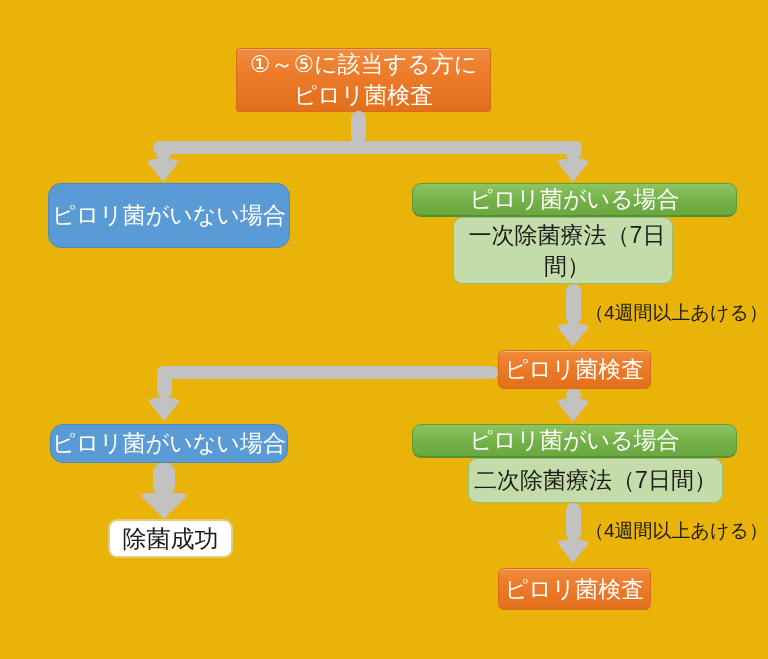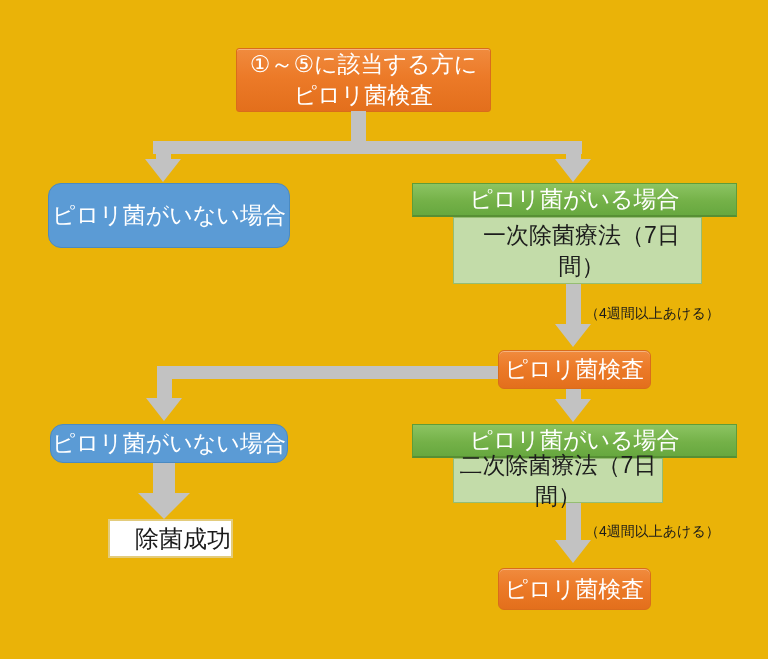--- a/index.html
+++ b/index.html
@@ -1,20 +1,20 @@
 <!DOCTYPE html>
 <html><head>
 <meta charset="utf-8">
 <style>
   html,body{margin:0;padding:0;background:#ffffff;}
   #canvas{
     position:relative;width:768px;height:659px;background:#eab308;overflow:hidden;
     font-family:"Liberation Sans","DejaVu Sans",sans-serif;
   }
-  .abs{position:absolute;box-sizing:border-box;}
+  .abs{position:absolute;box-sizing:border-box;border-radius:9px;}
   .box{
     display:flex;flex-direction:column;align-items:center;justify-content:center;
     text-align:center;
   }
   .orange{
     background:linear-gradient(180deg,#f08b3e 0%,#ec7a28 45%,#e36f1c 100%);
     border:1px solid #d96c1c;color:#ffffff;border-radius:3px;
     box-shadow:inset 0 1px 0 rgba(255,255,255,.35);
   }
   .orange.pill{border-radius:6px;}
@@ -29,21 +29,21 @@
     background:#c3dca9;border:1px solid #95bd73;color:#1c1c1c;
   }
   .white-gold{
     background:#ffffff;border:2px solid #e3cc7d;color:#1a1a1a;
   }
   .conn{background:#c2c2c2;}
   .ah{width:0;height:0;border-left:18px solid transparent;border-right:18px solid transparent;border-top:23px solid #c2c2c2;}
   .ah-big{width:0;height:0;border-left:26px solid transparent;border-right:26px solid transparent;border-top:26px solid #c2c2c2;}
   .t23{font-size:23px;line-height:31px;}
   .t24{font-size:24px;line-height:30px;}
-  .note{font-size:14px;line-height:22px;color:#1a1a1a;white-space:nowrap;}
+  .note{font-size:19px;line-height:22px;color:#1a1a1a;white-space:nowrap;}
 </style>
 </head>
 <body>
 
 <div id="canvas">
 
   <div class="abs box orange t23" style="left:236px;top:48px;width:255px;height:64px;">
     <span>①～⑤に該当する方に</span>
     <span>ピロリ菌検査</span>
   </div>
@@ -58,21 +58,21 @@
   <div class="abs ah" style="left:555px;top:159px;"></div>
 
   <div class="abs box blue t23" style="left:48px;top:183px;width:242px;height:65px;">
     <span>ピロリ菌がいない場合</span>
   </div>
 
   <div class="abs box green-h t23" style="left:412px;top:183px;width:325px;height:34px;">
     <span>ピロリ菌がいる場合</span>
   </div>
 
-  <div class="abs box green-l t23" style="left:453px;top:217px;width:249px;height:67px;padding-left:8px;">
+  <div class="abs box green-l t23" style="left:453px;top:217px;width:220px;height:67px;padding-left:8px;">
     <span>一次除菌療法（7日間）</span>
   </div>
 
   <div class="abs conn" style="left:566px;top:284px;width:15px;height:41px;"></div>
   <div class="abs ah" style="left:555px;top:324px;"></div>
   <div class="abs note" style="left:585px;top:302px;">（4週間以上あける）</div>
 
   <div class="abs box orange pill t23" style="left:498px;top:350px;width:153px;height:39px;">
     <span>ピロリ菌検査</span>
   </div>
@@ -85,28 +85,28 @@
   <div class="abs ah" style="left:555px;top:399px;"></div>
 
   <div class="abs box blue t23" style="left:50px;top:424px;width:238px;height:39px;">
     <span>ピロリ菌がいない場合</span>
   </div>
 
   <div class="abs box green-h t23" style="left:412px;top:424px;width:325px;height:34px;">
     <span>ピロリ菌がいる場合</span>
   </div>
 
-  <div class="abs box green-l t23" style="left:453px;top:458px;width:210px;height:45px;">
+  <div class="abs box green-l t23" style="left:468px;top:458px;width:255px;height:45px;">
     <span>二次除菌療法（7日間）</span>
   </div>
 
   <div class="abs conn" style="left:153px;top:463px;width:22px;height:32px;"></div>
   <div class="abs ah-big" style="left:138px;top:493px;"></div>
 
-  <div class="abs box white-gold t24" style="left:108px;top:519px;width:125px;height:39px;align-items:flex-end;">
+  <div class="abs box white-gold t24" style="left:108px;top:519px;width:125px;height:39px;">
     <span>除菌成功</span>
   </div>
 
   <div class="abs conn" style="left:566px;top:503px;width:15px;height:38px;"></div>
   <div class="abs ah" style="left:555px;top:540px;"></div>
   <div class="abs note" style="left:585px;top:520px;">（4週間以上あける）</div>
 
   <div class="abs box orange pill t23" style="left:498px;top:568px;width:153px;height:42px;">
     <span>ピロリ菌検査</span>
   </div>

